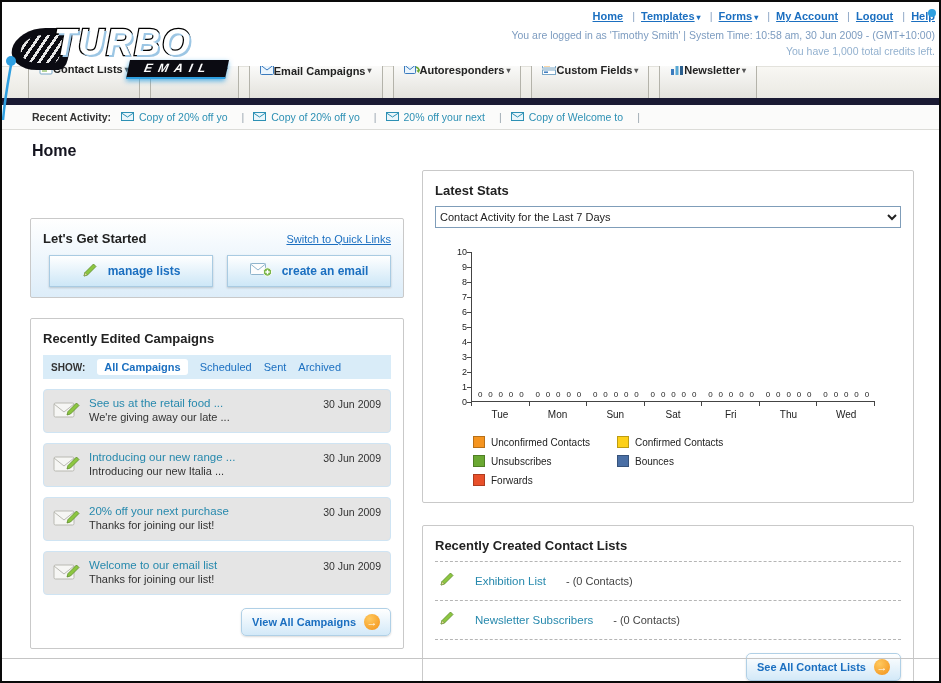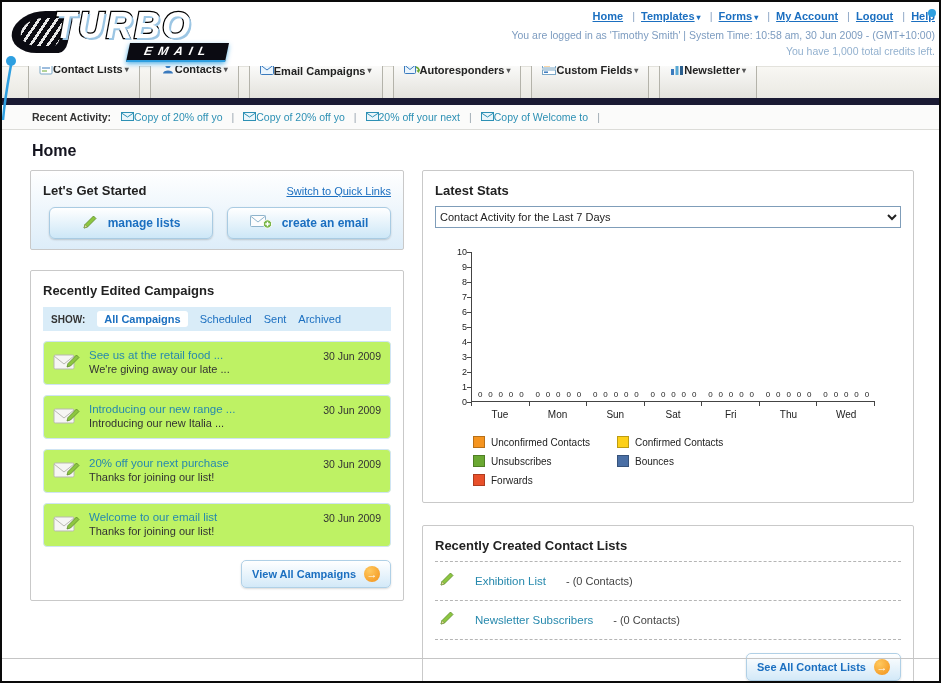--- a/index.html
+++ b/index.html
@@ -1,21 +1,21 @@
 <!DOCTYPE html>
 <html><head>
 <meta charset="utf-8">
 <style>
   * { box-sizing: border-box; margin: 0; padding: 0; }
   body { font-family: "Liberation Sans", sans-serif; background: #fff; }
   .page { position: relative; width: 941px; height: 683px; border: 2px solid #0a0a0a; background: #fff; overflow: hidden; }
 
   
   .topbar { position: relative; height: 64px; background: #fff; }
-  .logo { position: absolute; left: 8px; top: 3px; width: 260px; height: 58px; }
+  .logo { position: absolute; left: 8px; top: 20px; width: 260px; height: 58px; }
   .logo-swoosh { position: absolute; left: 2px; top: 6px; width: 58px; height: 42px; background: #0b0b12;
                  border-radius: 50% 12% 12% 50% / 50% 25% 25% 50%; transform: skewX(-12deg); overflow: hidden; }
   .logo-swoosh::before { content: ""; position: absolute; inset: 7px 9px; border-radius: inherit;
                  background: repeating-linear-gradient(115deg, transparent 0 5px, #fff 5px 8px); opacity: .9; }
   .logo-line1 { position: absolute; left: 44px; top: 0; font-size: 36px; font-weight: bold; font-style: italic;
                  letter-spacing: 2px; color: #fff; -webkit-text-stroke: 2.5px #000; paint-order: stroke fill;
                  text-shadow: 2px 2px 0 #9cc6e4; }
   .logo-line2 { position: absolute; left: 118px; top: 38px; background: #0b0b12; color: #fff; font-style: italic;
                  font-weight: bold; font-size: 12px; letter-spacing: 6px; padding: 1px 16px 2px;
                  transform: skewX(-12deg); border-bottom: 2px solid #2e9fe0; box-shadow: 0 2px 5px rgba(46,159,224,.8); }
@@ -37,52 +37,52 @@
          background: linear-gradient(#ffffff, #e3e2dc); border: 1px solid #b4b3aa; border-bottom: none;
          border-radius: 4px 4px 0 0; font-size: 11px; font-weight: bold; color: #222; cursor: pointer;
          box-shadow: inset 0 1px 0 #fff; }
   .tab .caret { color: #555; }
   .darkbar { height: 7px; background: #1a1a33; }
 
   
   .activitybar { display: flex; align-items: center; height: 25px; padding: 0 0 0 30px;
                  background: #fbfbfa; border-bottom: 1px solid #dcdcd8; font-size: 10.5px; }
   .act-label { color: #333; font-weight: bold; margin-right: 10px; }
-  .act-item { display: inline-flex; align-items: flex-start; }
+  .act-item { display: inline-flex; align-items: flex-start; gap: 5px; }
   .act-item a { color: #2d90b4; text-decoration: none; }
   .act-item::after { content: "|"; color: #9aa6b0; margin: 0 9px; }
 
   
   .page-title { font-size: 16px; font-weight: bold; color: #14141f; margin: 12px 0 10px 30px; }
   .cols { display: flex; gap: 18px; padding: 0 28px; align-items: flex-start; }
-  .left-col { width: 374px; flex: none; }
+  .left-col { width: 374px; flex: none; margin-top: 48px; }
   .right-col { flex: 1; }
   .panel { border: 1px solid #c9c9c9; border-radius: 2px; background: #fff; padding: 12px; }
   .panel h2 { font-size: 13px; font-weight: bold; color: #222; }
 
   
   .get-started { background: linear-gradient(#ffffff, #ddedf9); height: 80px; }
   .gs-head { display: flex; justify-content: space-between; align-items: baseline; margin-bottom: 9px; }
   .gs-head a { font-size: 11px; color: #1b6fc0; text-decoration: underline; }
   .gs-buttons { display: flex; gap: 14px; padding-left: 6px; }
   .soft-btn { display: inline-flex; align-items: center; justify-content: center; gap: 10px;
-              background: linear-gradient(#ffffff, #cde7f7); border: 1px solid #a9cbe2; border-radius: 6px;
+              background: linear-gradient(#ffffff, #cde7f7); border: 1px solid #a9cbe2; border-radius: 0;
               color: #1b6fc0; font-weight: bold; font-size: 12px; cursor: pointer;
               box-shadow: 0 1px 2px rgba(0,0,0,.18); font-family: inherit; }
   .gs-buttons .soft-btn { width: 164px; height: 32px; }
 
   
   .campaigns { margin-top: 20px; }
   .campaigns h2 { margin-bottom: 9px; }
   .filter-strip { display: flex; align-items: center; gap: 12px; background: #d9ecf8; padding: 4px 8px;
                   font-size: 11px; }
   .show-label { font-size: 10px; font-weight: bold; color: #333; }
   .filter { color: #1b6fc0; text-decoration: none; cursor: pointer; }
   .filter.selected { background: #fff; border-radius: 3px; padding: 2px 7px; font-weight: bold; }
-  .camp-row { display: flex; align-items: flex-start; gap: 8px; background: #bef264; border: 1px solid #cfe4f3;
+  .camp-row { display: flex; align-items: flex-start; gap: 8px; background: #e5e5e5; border: 1px solid #cfe4f3;
               border-radius: 4px; margin-top: 10px; padding: 7px 9px; cursor: pointer; }
   .camp-icon { flex: none; margin-top: 2px; }
   .camp-text { flex: 1; }
   .camp-title { display: block; font-size: 11.5px; color: #2789ad; text-decoration: none; margin-bottom: 2px; }
   .camp-sub { font-size: 11px; color: #333; }
   .camp-date { font-size: 10.5px; color: #333; white-space: nowrap; margin-top: 1px; }
   .view-all-row, .see-all-row { display: flex; justify-content: flex-end; margin-top: 13px; }
   .pill-btn { display: inline-flex; align-items: center; gap: 8px; padding: 5px 10px;
               background: linear-gradient(#ffffff, #d3e9f8); border: 1px solid #b0d0e6; border-radius: 5px;
               color: #1b6fc0; font-weight: bold; font-size: 11px; cursor: pointer;

